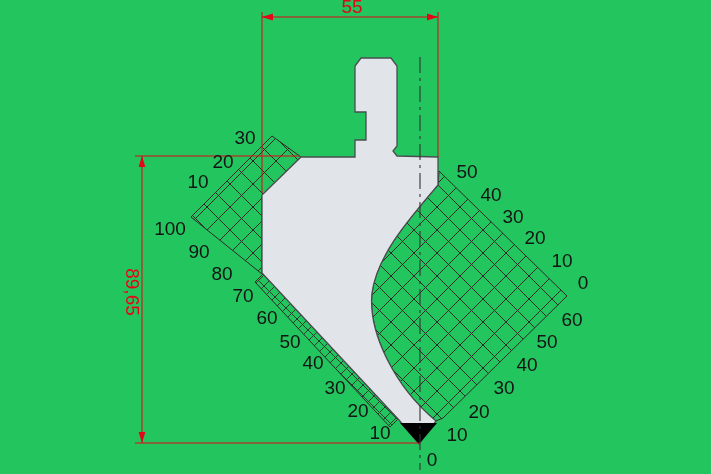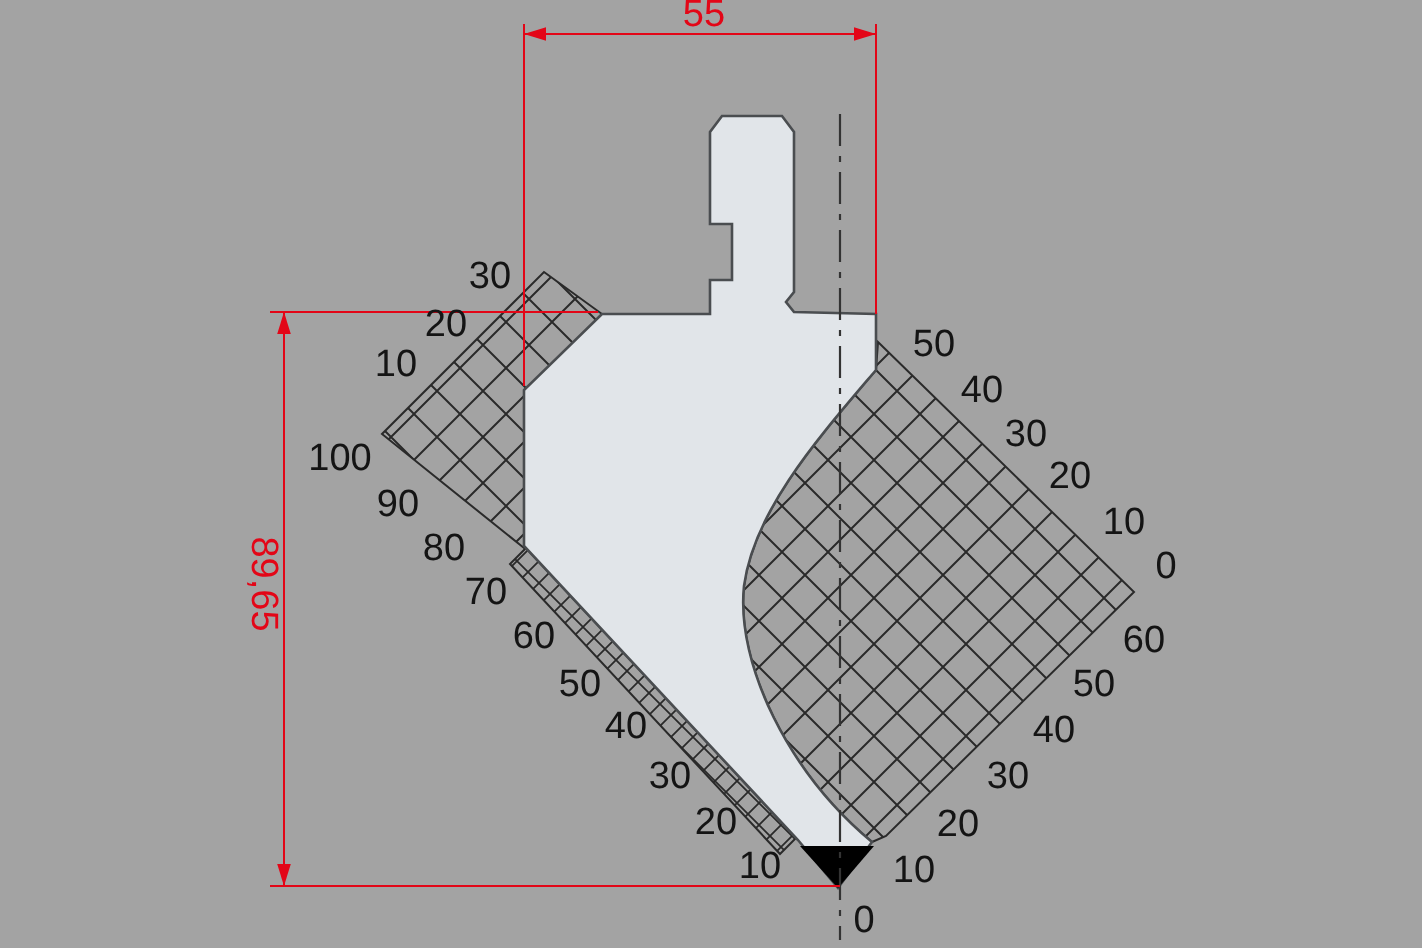--- a/index.html
+++ b/index.html
@@ -1,16 +1,16 @@
 <!DOCTYPE html>
 <html><head>
 <meta charset="utf-8">
 <style>
   html,body{margin:0;padding:0;background:#ffffff;}
-  .stage{position:relative;width:711px;height:474px;background:#a3a3a3;overflow:hidden;
+  .stage{position:relative;width:711px;height:474px;background:#22c55e;overflow:hidden;
          font-family:"Liberation Sans", sans-serif;}
   svg{display:block;}
   .lbl{font-family:"Liberation Sans", sans-serif;font-size:19px;text-anchor:middle;}
   .dimtxt{font-family:"Liberation Sans", sans-serif;font-size:19px;text-anchor:middle;}
   .thin{stroke-width:1;fill:none;}
   .outline-path{stroke-width:1.3;}
   .hatch-border{stroke-width:1;}
   .centerline{stroke-width:1.1;stroke-dasharray:16 5 3 5;fill:none;}
 </style>
 </head>

